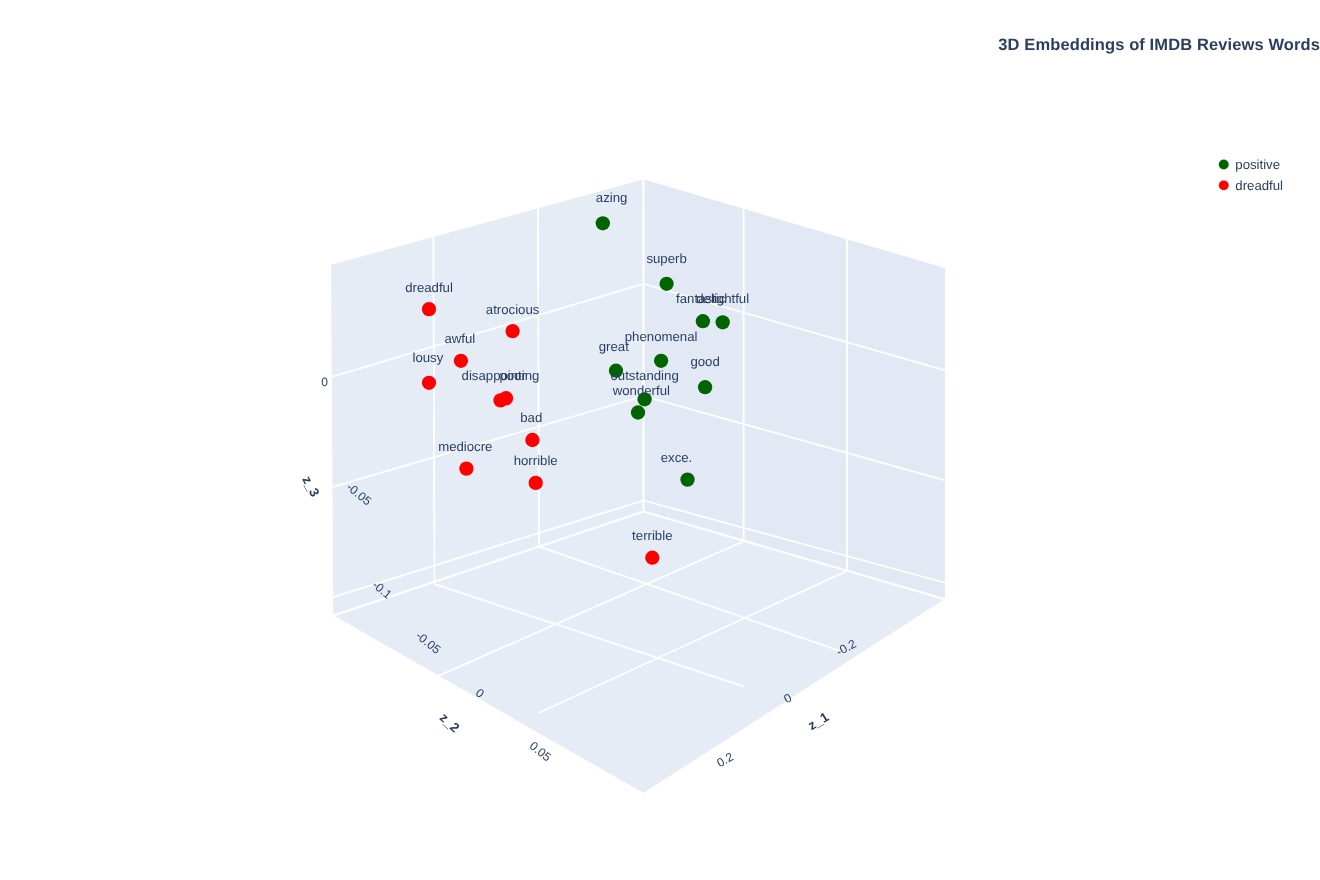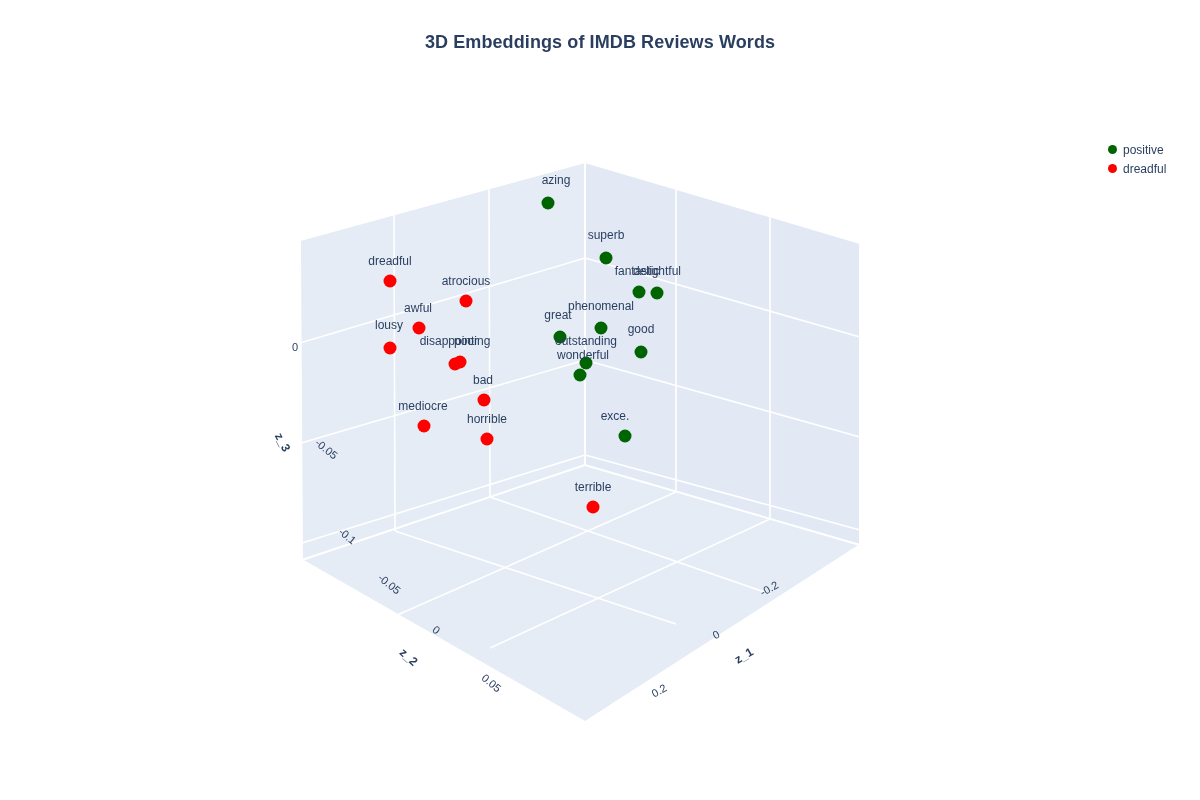--- a/index.html
+++ b/index.html
@@ -18,22 +18,22 @@
     position: absolute;
     inset: 0;
     width: 1200px;
     height: 800px;
   }
   .plot-title {
     position: absolute;
     top: 32px;
     left: 0;
     width: 1200px;
-    text-align: center;
-    font-size: 18px;
+    text-align: right;
+    font-size: 15px;
     font-weight: bold;
     color: #2a3f5f;
     letter-spacing: 0.1px;
   }
   .legend {
     position: absolute;
     top: 106px;
     left: 1108px;
     display: flex;
     flex-direction: column;

